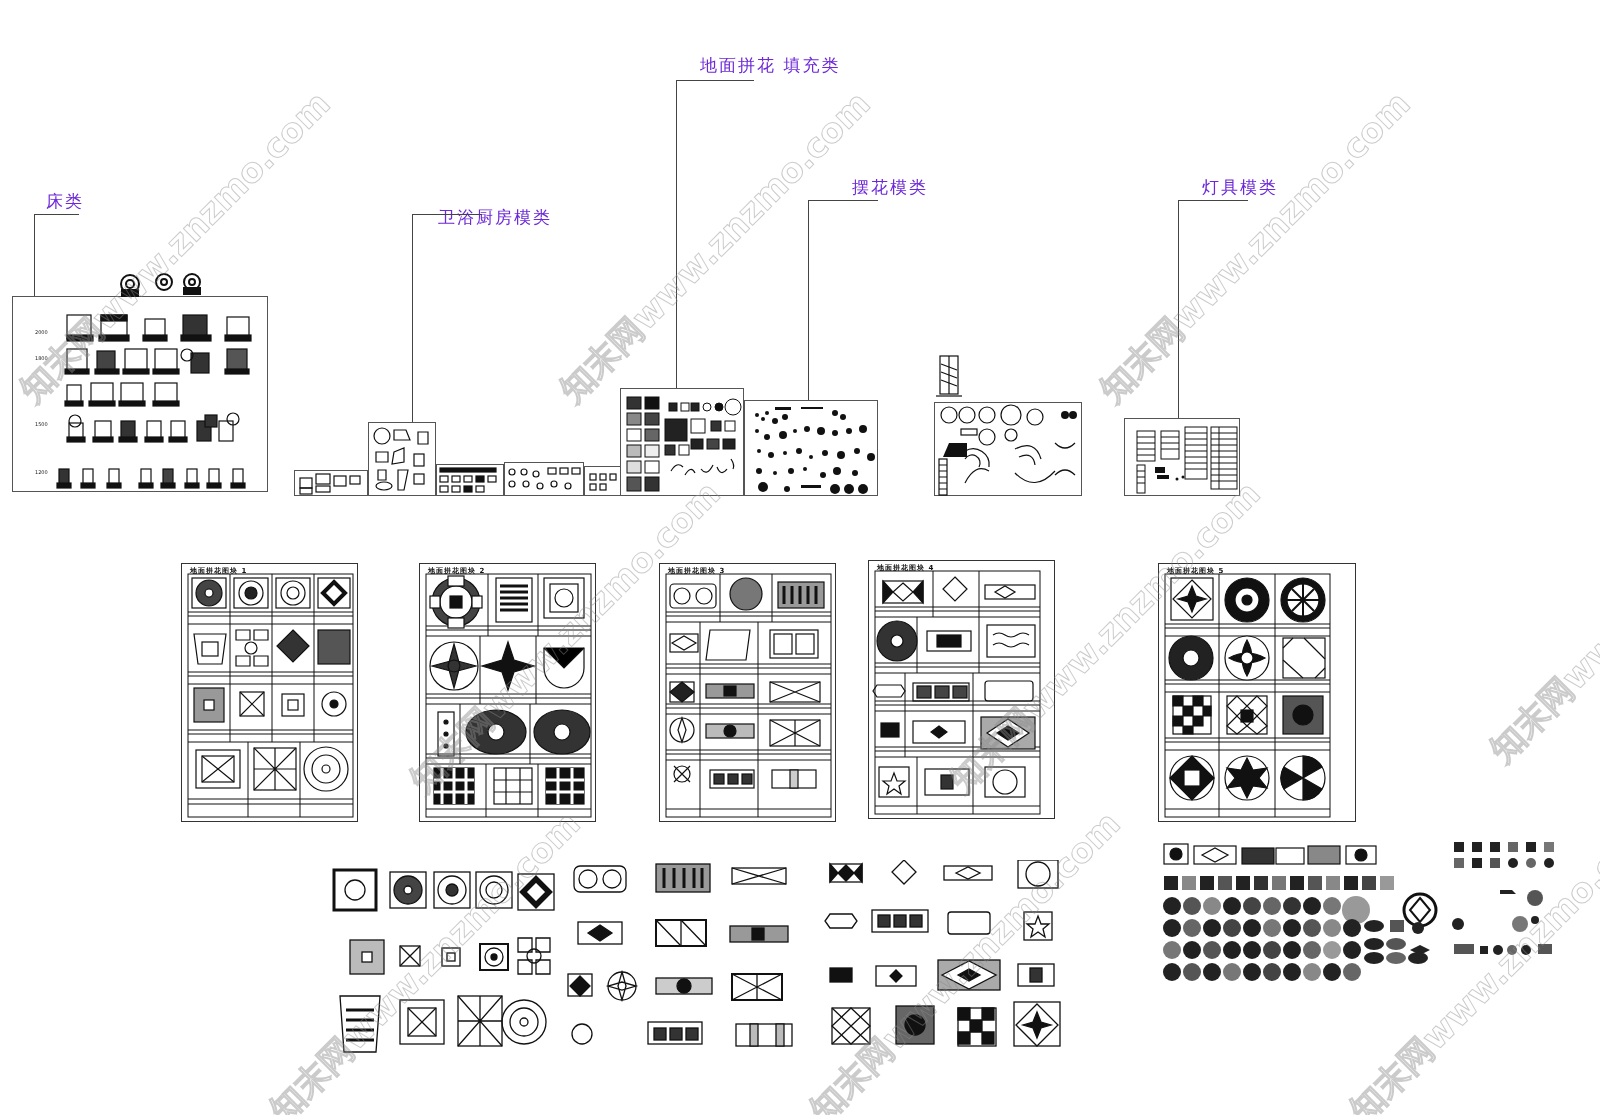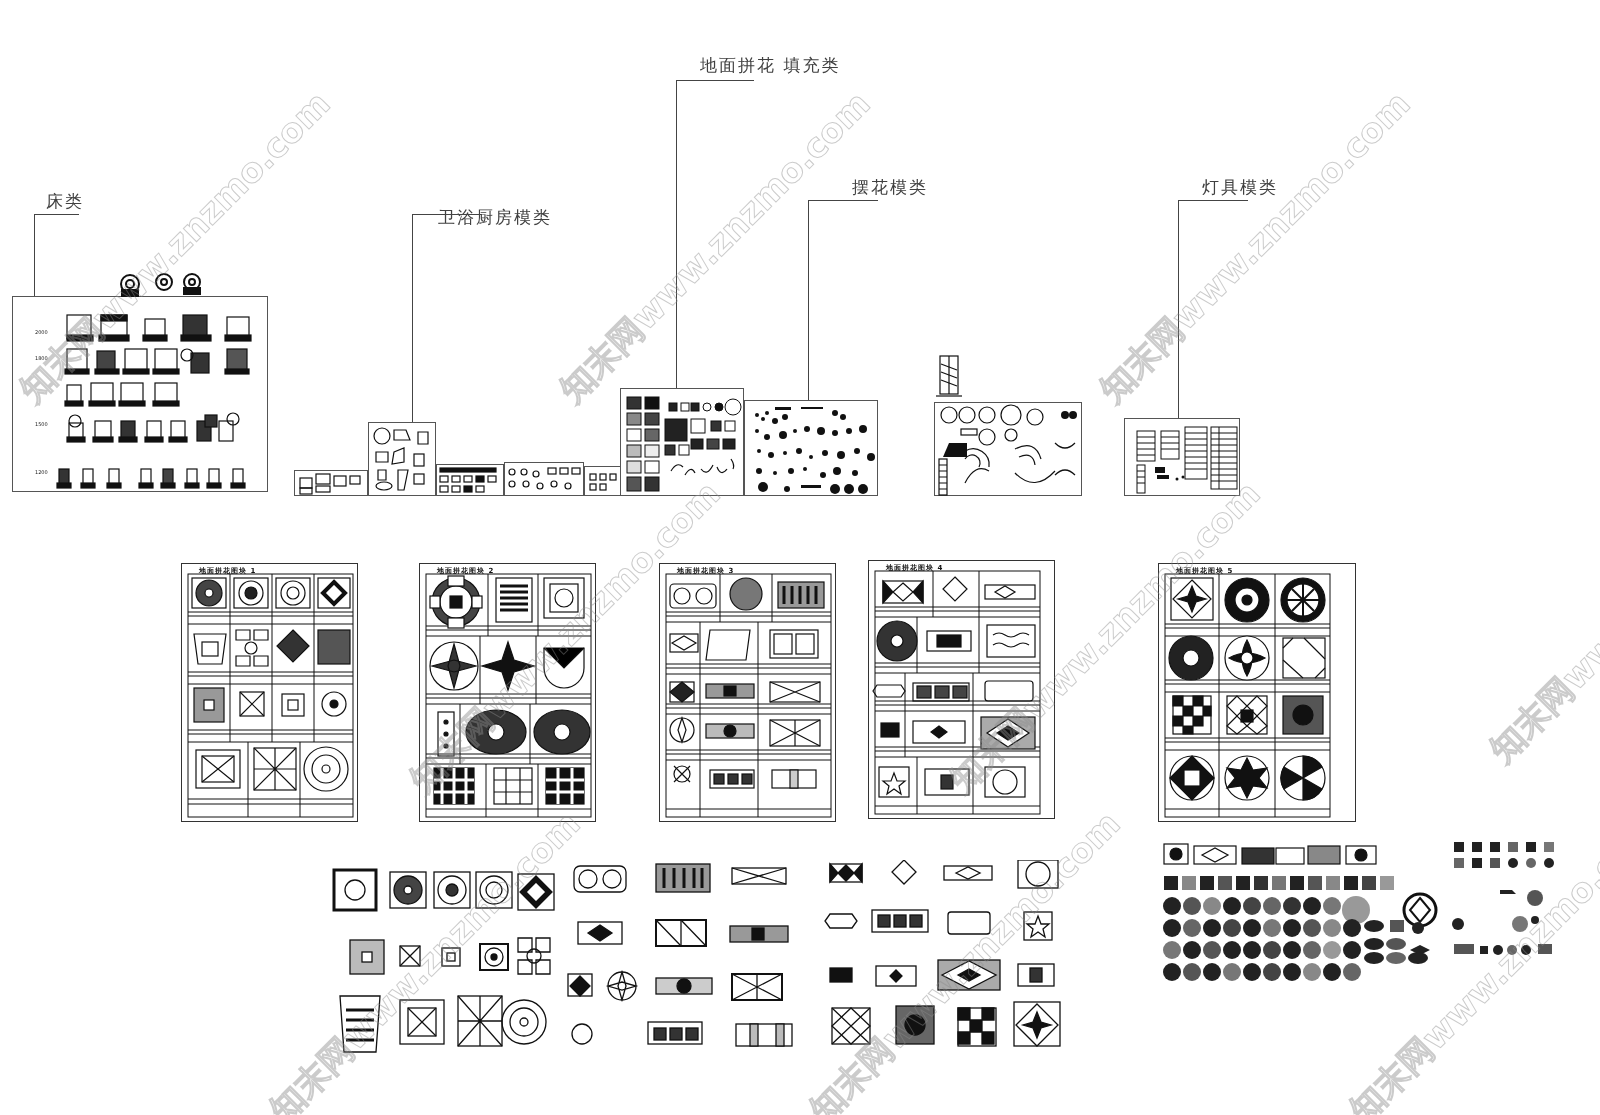--- a/index.html
+++ b/index.html
@@ -1,22 +1,22 @@
 <!DOCTYPE html>
 <html><head>
 <meta charset="utf-8">
 <style>
   html,body{margin:0;padding:0;background:#ffffff;}
   #canvas{position:relative;width:1600px;height:1115px;overflow:hidden;background:#fff;font-family:"DejaVu Sans",sans-serif;}
-  .lbl{position:absolute;font-size:17px;color:#404040;letter-spacing:2px;white-space:nowrap;font-family:"DejaVu Sans",sans-serif;}
+  .lbl{position:absolute;font-size:17px;color:#6d28d9;letter-spacing:2px;white-space:nowrap;font-family:"DejaVu Sans",sans-serif;}
   .leader{position:absolute;border-left:1px solid #444;}
   .leaderh{position:absolute;border-top:1px solid #444;}
   .frame{position:absolute;border:1px solid #555;background:#fff;box-sizing:border-box;}
   .sheet{position:absolute;border:1px solid #333;background:#fff;box-sizing:border-box;}
-  .sheet .title{position:absolute;left:8px;top:2px;font-size:7px;font-weight:bold;color:#111;letter-spacing:1px;margin-left:9px;}
+  .sheet .title{position:absolute;left:8px;top:2px;font-size:7px;font-weight:bold;color:#111;letter-spacing:1px;}
   .sym{position:absolute;}
   .wm{position:absolute;color:rgba(160,160,160,0.35);font-size:34px;font-weight:bold;white-space:nowrap;transform:rotate(-45deg);transform-origin:left top;-webkit-text-stroke:1px rgba(140,140,140,0.45);color:transparent;font-family:"DejaVu Sans",sans-serif;}
   .brand{position:absolute;right:70px;bottom:62px;font-size:64px;color:transparent;-webkit-text-stroke:1.5px #aaa;letter-spacing:6px;font-family:"DejaVu Sans",sans-serif;}
   .imgid{position:absolute;right:14px;bottom:14px;font-size:31px;color:transparent;-webkit-text-stroke:1.2px #aaa;letter-spacing:1px;font-family:"DejaVu Sans",sans-serif;}
   .tiny{position:absolute;font-size:5px;color:#222;}
 </style>
 </head>
 <body>
 
 <div id="canvas">

